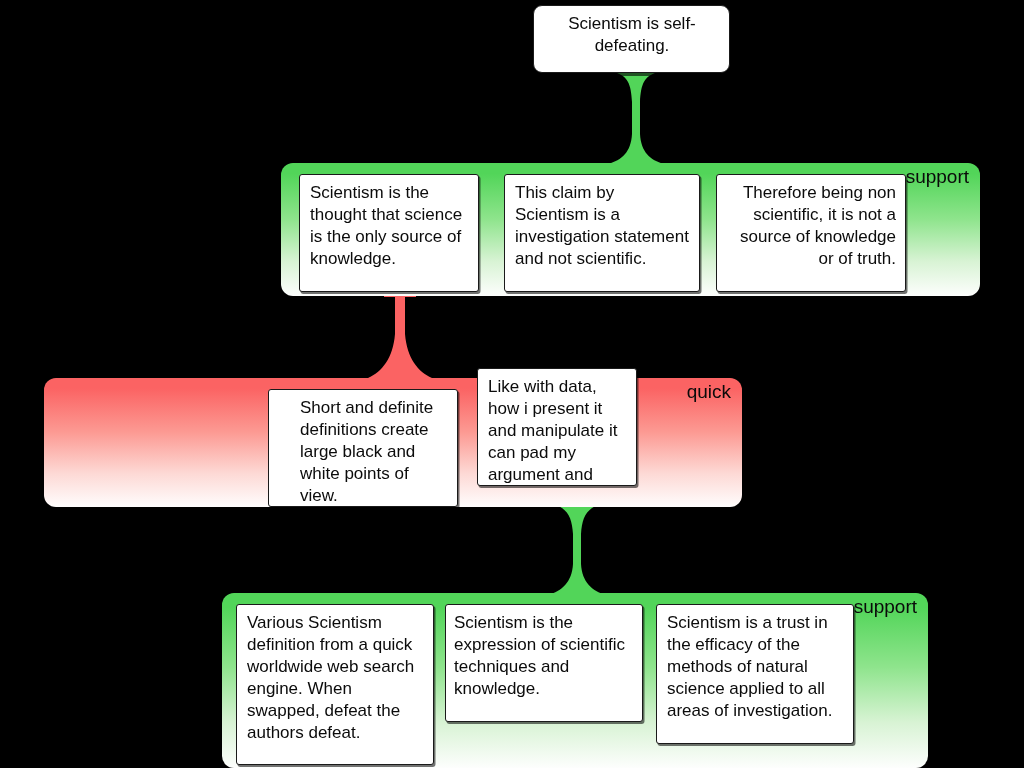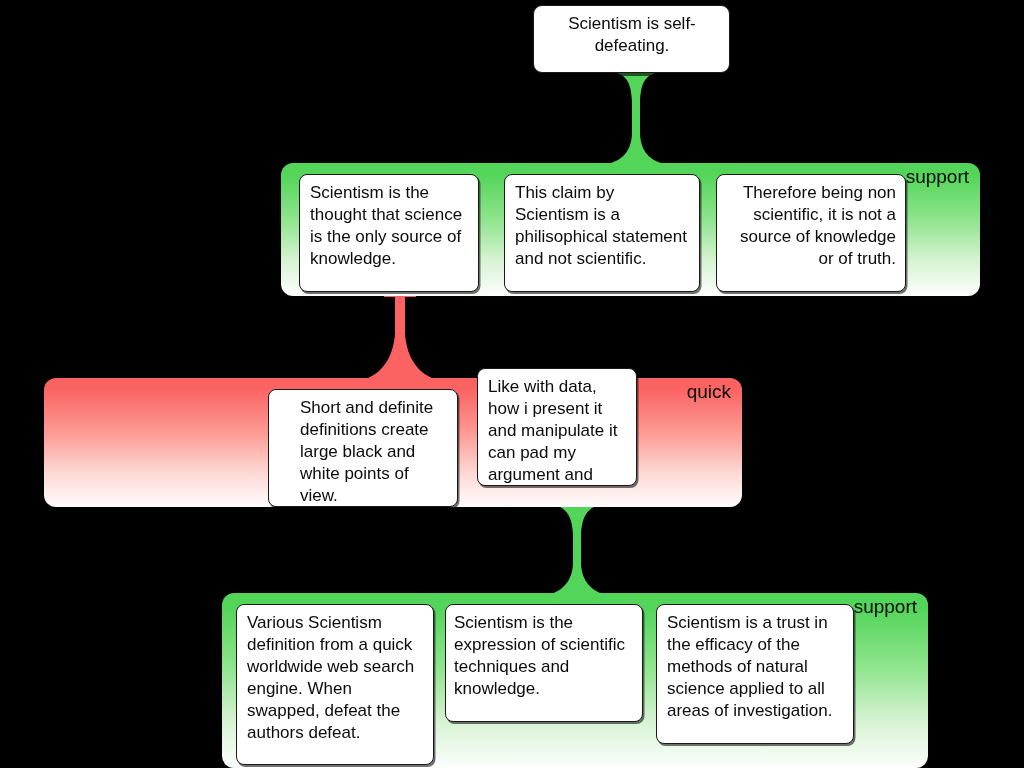--- a/index.html
+++ b/index.html
@@ -52,21 +52,21 @@
     color: #0a0a0a;
     font-family: Liberation Sans, sans-serif;
     white-space: nowrap;
   }
 
   
   .card {
     position: absolute;
     background: #ffffff;
     border: 1.4px solid #1a1a1a;
-    border-radius: 8px;
+    border-radius: 3px;
     box-sizing: border-box;
     padding: 7px 9px 7px 10px;
     font-size: 17px;
     line-height: 22px;
     color: #0b0b0b;
     font-family: "Liberation Sans", sans-serif;
     z-index: 3;
     box-shadow: 1.5px 2px 0 rgba(0,0,0,0.55);
     overflow: hidden;
   }
@@ -105,21 +105,21 @@
   </div>
 
   <div class="band support" style="left:281px; top:163px; width:699px; height:133px;">
     <span class="band-label">support</span>
   </div>
 
   <div class="card" style="left:299px; top:174px; width:180px; height:118px;">
     <span>Scientism is the thought that science is the only source of knowledge.</span>
   </div>
   <div class="card" style="left:504px; top:174px; width:196px; height:118px;">
-    <span>This claim by Scientism is a philisophical statement and not scientific.</span>
+    <span>This claim by Scientism is a investigation statement and not scientific.</span>
   </div>
   <div class="card" style="left:716px; top:174px; width:190px; height:118px;text-align:right;">
     <span>Therefore being non scientific, it is not a source of knowledge or of truth.</span>
   </div>
 
   <div class="band oppose" style="left:44px; top:378px; width:698px; height:129px;">
     <span class="band-label">quick</span>
   </div>
 
   <div class="card" style="left:268px; top:389px; width:190px; height:118px;padding-left:31px;">

